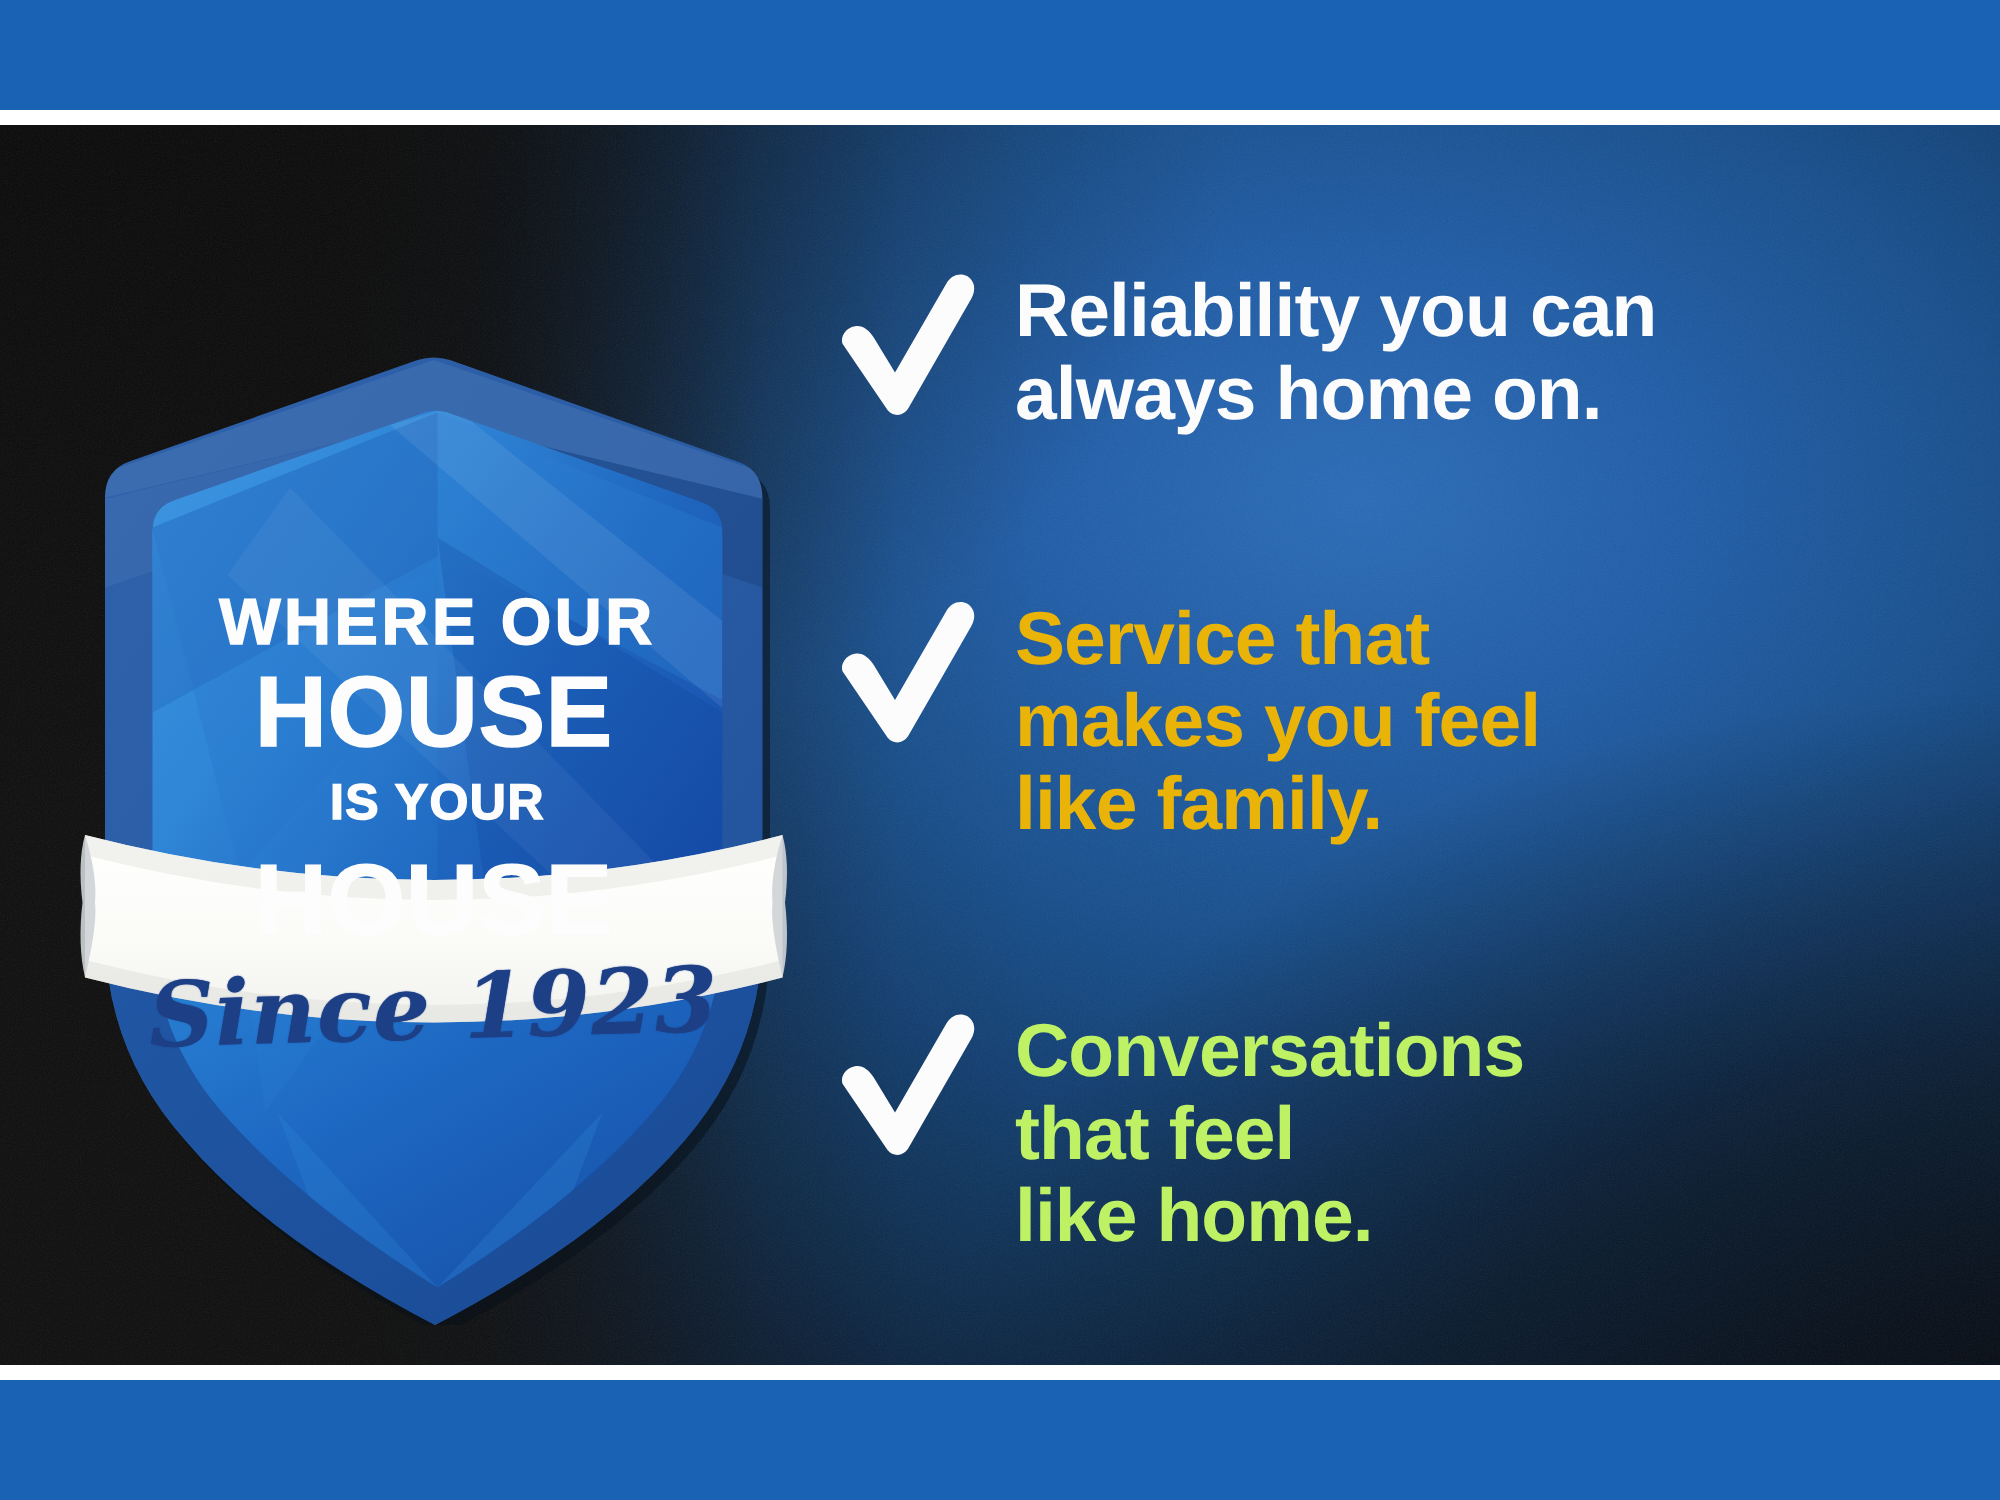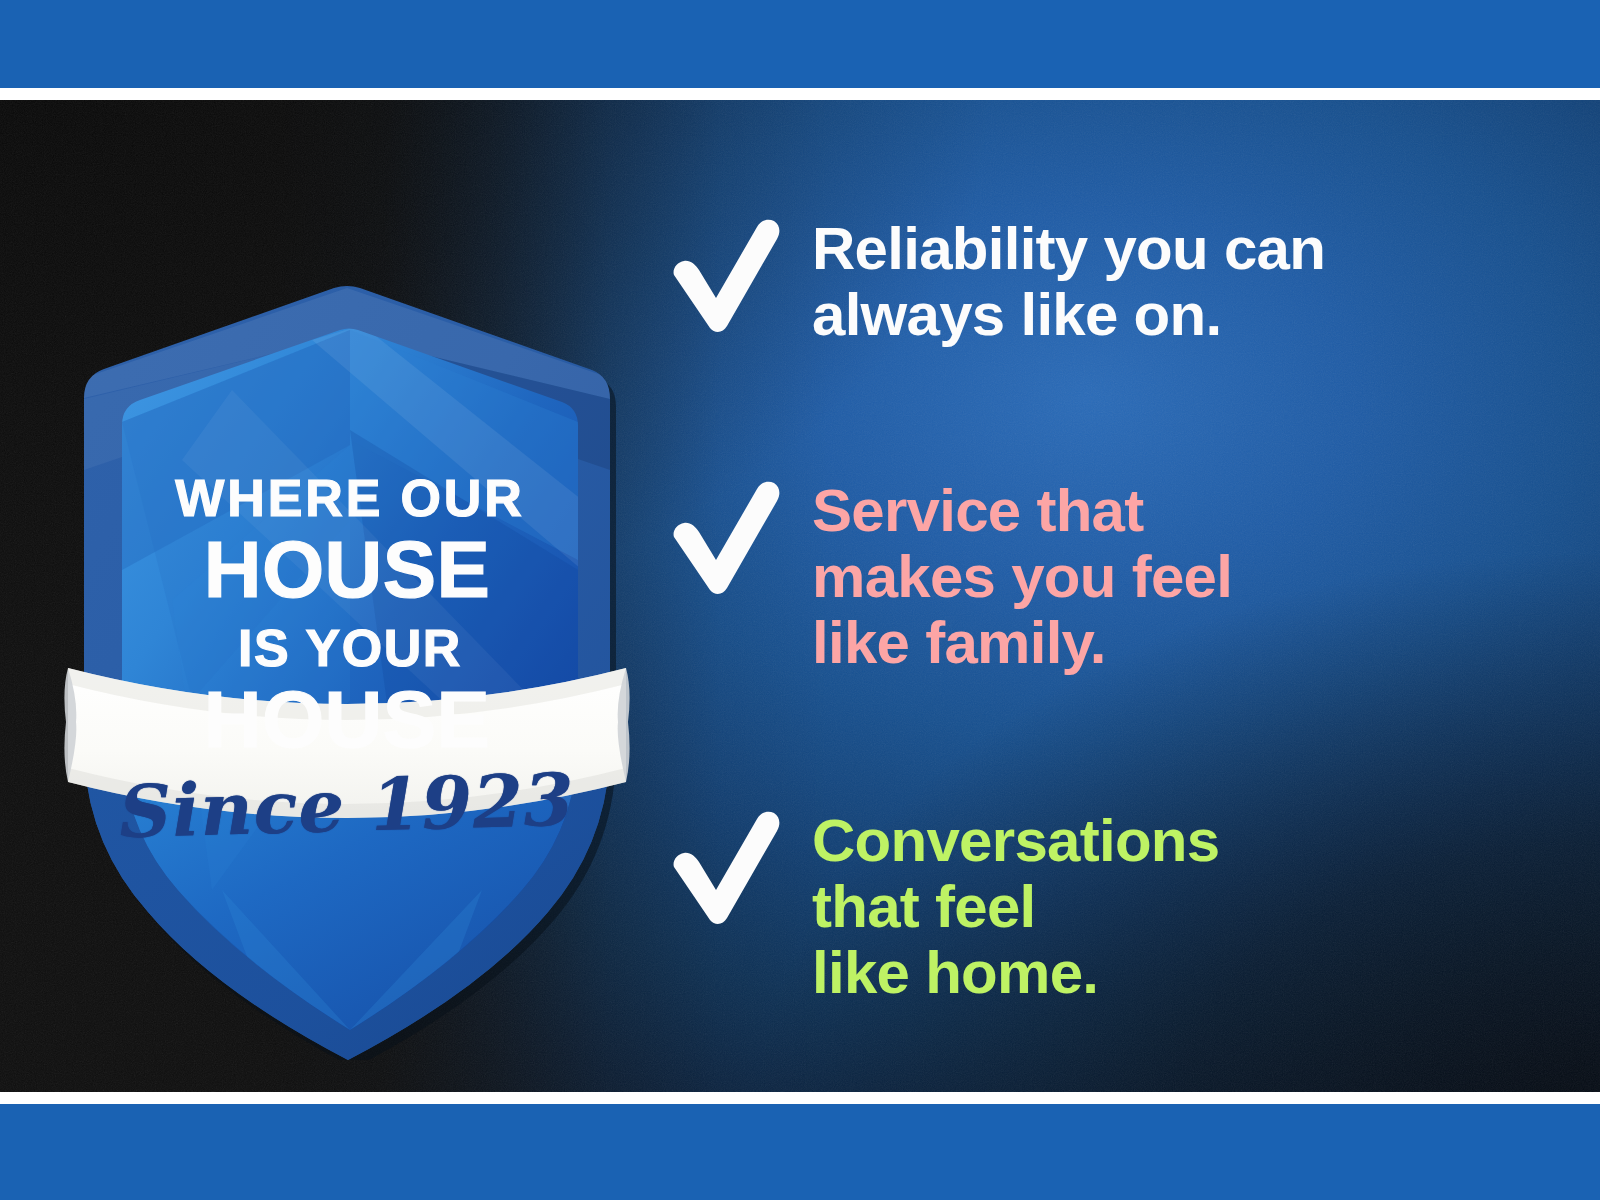--- a/index.html
+++ b/index.html
@@ -91,21 +91,21 @@
     font-family:"Liberation Sans", sans-serif;
     font-weight:700;
     letter-spacing:0.01em;
     line-height:1;
     text-transform:uppercase;
     margin-top:12px;
     -webkit-text-stroke:1.2px #fdfdfd;
   }
   #crest-l1{ top:190px; font-size:52px; letter-spacing:.055em; padding-left:6px;}
   #crest-l2{ top:248px; font-size:80px; letter-spacing:.005em; }
-  #crest-l3{ top:340px; font-size:52px; letter-spacing:.03em; padding-left:6px;}
+  #crest-l3{ top:340px; font-size:40px; letter-spacing:.03em; padding-left:6px;}
   #crest-l4{ top:398px; font-size:80px; letter-spacing:.005em; }
 
   #crest-script{
     position:absolute;
     left:0; width:570px; top:500px;
     text-align:center;
     color:#1d3f86;
     font-family:"DejaVu Serif", serif;
     font-style:italic;
     font-weight:700;
@@ -294,30 +294,30 @@
 
     <div id="benefits">
 
       <div class="benefit" id="benefit-0">
         <svg class="check-icon" viewBox="0 0 118 116">
           <path d="M6 57 C4 51 9 44 16 43 C22 42 27 46 31 52 L48 80 L89 9
                    C93 2 100 0 106 3 C112 7 113 14 109 21 L59 108
                    C55 115 47 116 42 110 Z" fill="#fcfcfc"></path>
         </svg>
         <div class="benefit-text" style="color: rgb(252, 252, 252);">Reliability you can
-always like on.</div>
+always home on.</div>
       </div>
 
       <div class="benefit" id="benefit-1">
         <svg class="check-icon" viewBox="0 0 118 116">
           <path d="M6 57 C4 51 9 44 16 43 C22 42 27 46 31 52 L48 80 L89 9
                    C93 2 100 0 106 3 C112 7 113 14 109 21 L59 108
                    C55 115 47 116 42 110 Z" fill="#fcfcfc"></path>
         </svg>
-        <div class="benefit-text" style="color: #fca5a5;">Service that
+        <div class="benefit-text" style="color: #eab308;">Service that
 makes you feel
 like family.</div>
       </div>
 
       <div class="benefit" id="benefit-2">
         <svg class="check-icon" viewBox="0 0 118 116">
           <path d="M6 57 C4 51 9 44 16 43 C22 42 27 46 31 52 L48 80 L89 9
                    C93 2 100 0 106 3 C112 7 113 14 109 21 L59 108
                    C55 115 47 116 42 110 Z" fill="#fcfcfc"></path>
         </svg>

